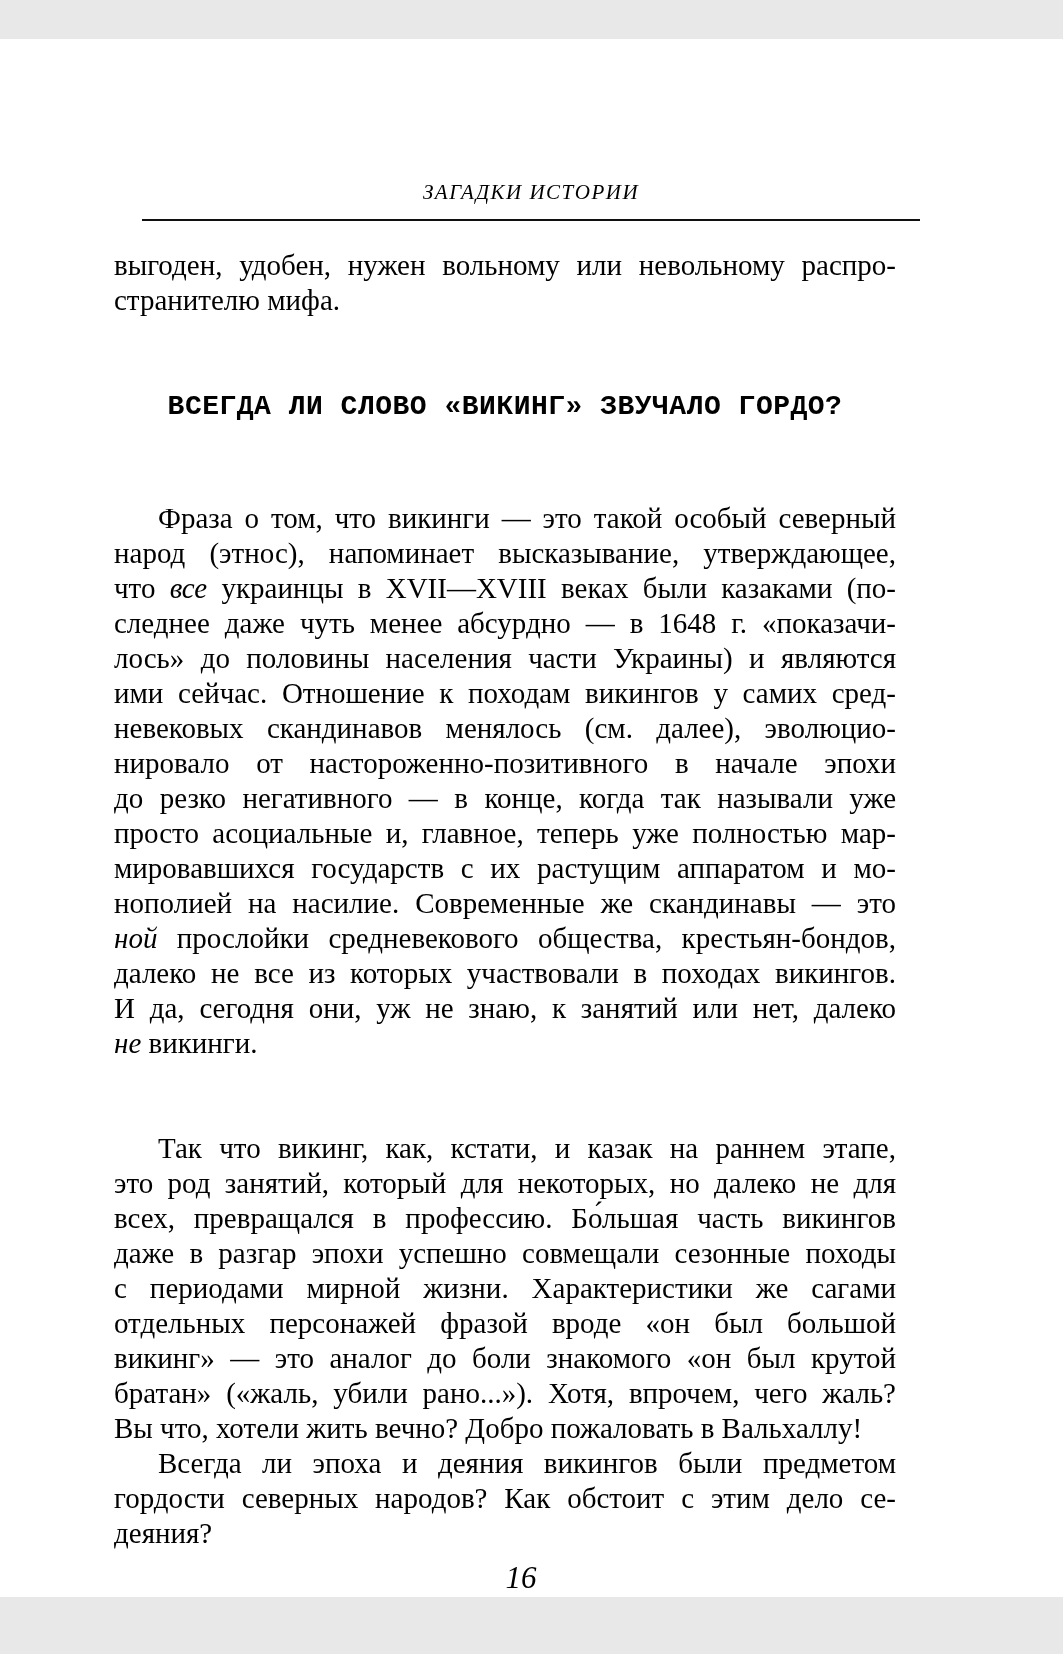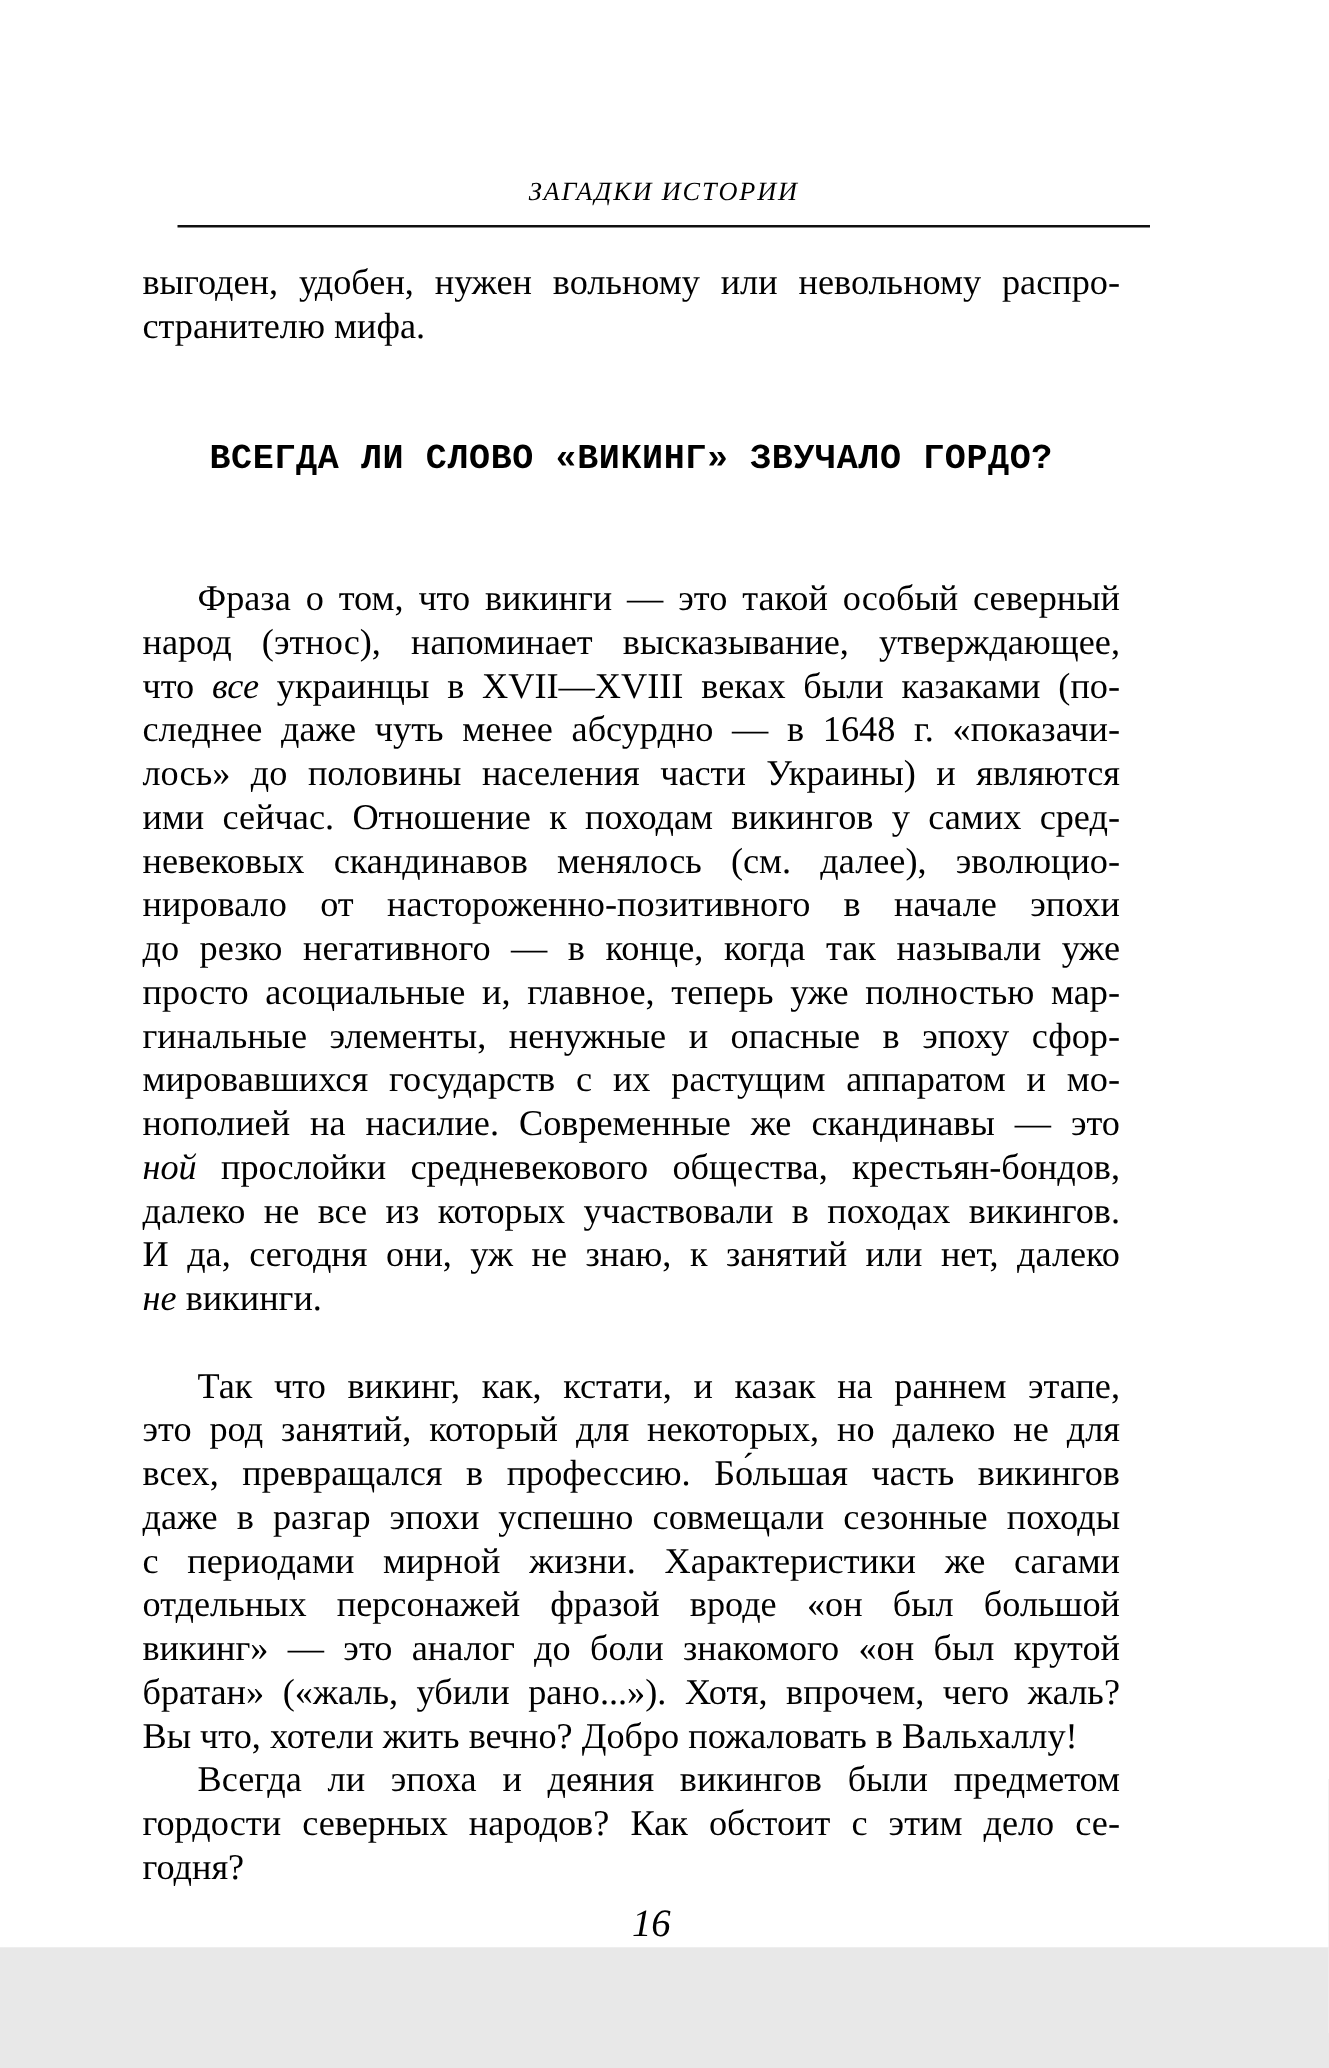--- a/index.html
+++ b/index.html
@@ -3,20 +3,21 @@
 <meta charset="utf-8">
 <style>
   html,body{margin:0;padding:0;background:#e8e8e8;}
   .page{
     position:relative;
     width:1063px;height:1558px;
     background:#ffffff;
     color:#000000;
     font-family:"Liberation Serif","DejaVu Serif",serif;
     overflow:hidden;
+    margin-top:39px;
   }
   .running-head{
     position:absolute;top:141px;left:142px;width:778px;
     text-align:center;
     font-style:italic;
     font-size:21px;
     letter-spacing:1.5px;
     white-space:nowrap;
   }
   .rule{
@@ -76,21 +77,20 @@
       <div class="line indent">Фраза о том, что викинги — это такой особый северный</div>
       <div class="line">народ (этнос), напоминает высказывание, утверждающее,</div>
       <div class="line">что <i>все</i> украинцы в XVII—XVIII веках были казаками (по-</div>
       <div class="line">следнее даже чуть менее абсурдно — в 1648 г. «показачи-</div>
       <div class="line">лось» до половины населения части Украины) и являются</div>
       <div class="line">ими сейчас. Отношение к походам викингов у самих сред-</div>
       <div class="line">невековых скандинавов менялось (см. далее), эволюцио-</div>
       <div class="line">нировало от настороженно-позитивного в начале эпохи</div>
       <div class="line">до резко негативного — в конце, когда так называли уже</div>
       <div class="line">просто асоциальные и, главное, теперь уже полностью мар-</div>
-      <div class="line">гинальные элементы, ненужные и опасные в эпоху сфор-</div>
       <div class="line">мировавшихся государств с их растущим аппаратом и мо-</div>
       <div class="line">нополией на насилие. Современные же скандинавы — это</div>
       <div class="line"><i>ной</i> прослойки средневекового общества, крестьян-бондов,</div>
       <div class="line">далеко не все из которых участвовали в походах викингов.</div>
       <div class="line">И да, сегодня они, уж не знаю, к занятий или нет, далеко</div>
       <div class="line last"><i>не</i> викинги.</div>
     </div>
 
   <div class="para para-3">
       <div class="line indent">Так что викинг, как, кстати, и казак на раннем этапе,</div>
@@ -100,18 +100,18 @@
       <div class="line">с периодами мирной жизни. Характеристики же сагами</div>
       <div class="line">отдельных персонажей фразой вроде «он был большой</div>
       <div class="line">викинг» — это аналог до боли знакомого «он был крутой</div>
       <div class="line">братан» («жаль, убили рано...»). Хотя, впрочем, чего жаль?</div>
       <div class="line last">Вы что, хотели жить вечно? Добро пожаловать в Вальхаллу!</div>
     </div>
 
   <div class="para para-4">
       <div class="line indent">Всегда ли эпоха и деяния викингов были предметом</div>
       <div class="line">гордости северных народов? Как обстоит с этим дело се-</div>
-      <div class="line last">годня?</div>
+      <div class="line last">деяния?</div>
     </div>
 
   <div class="page-number">16</div>
 
 </div>
 
 </body></html>

